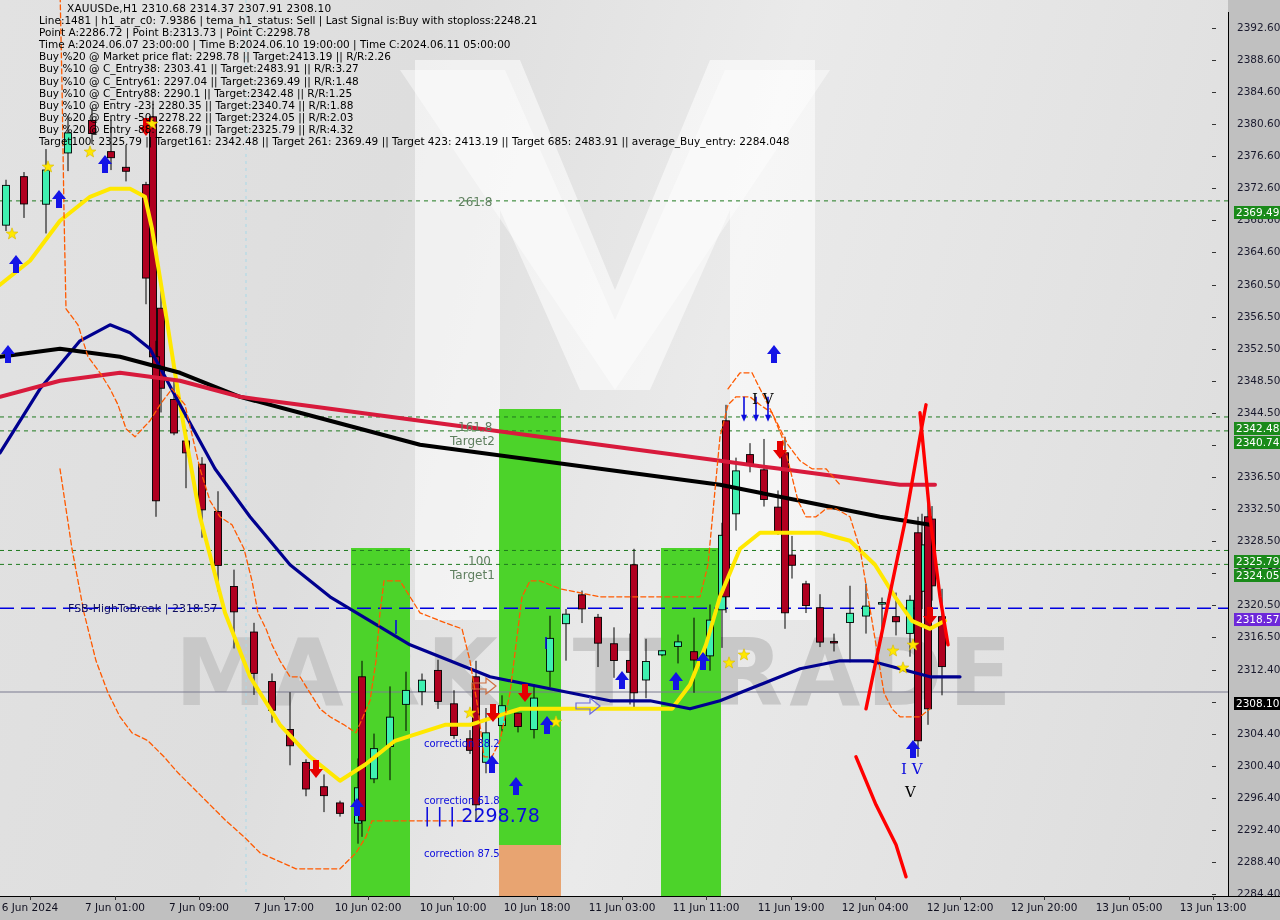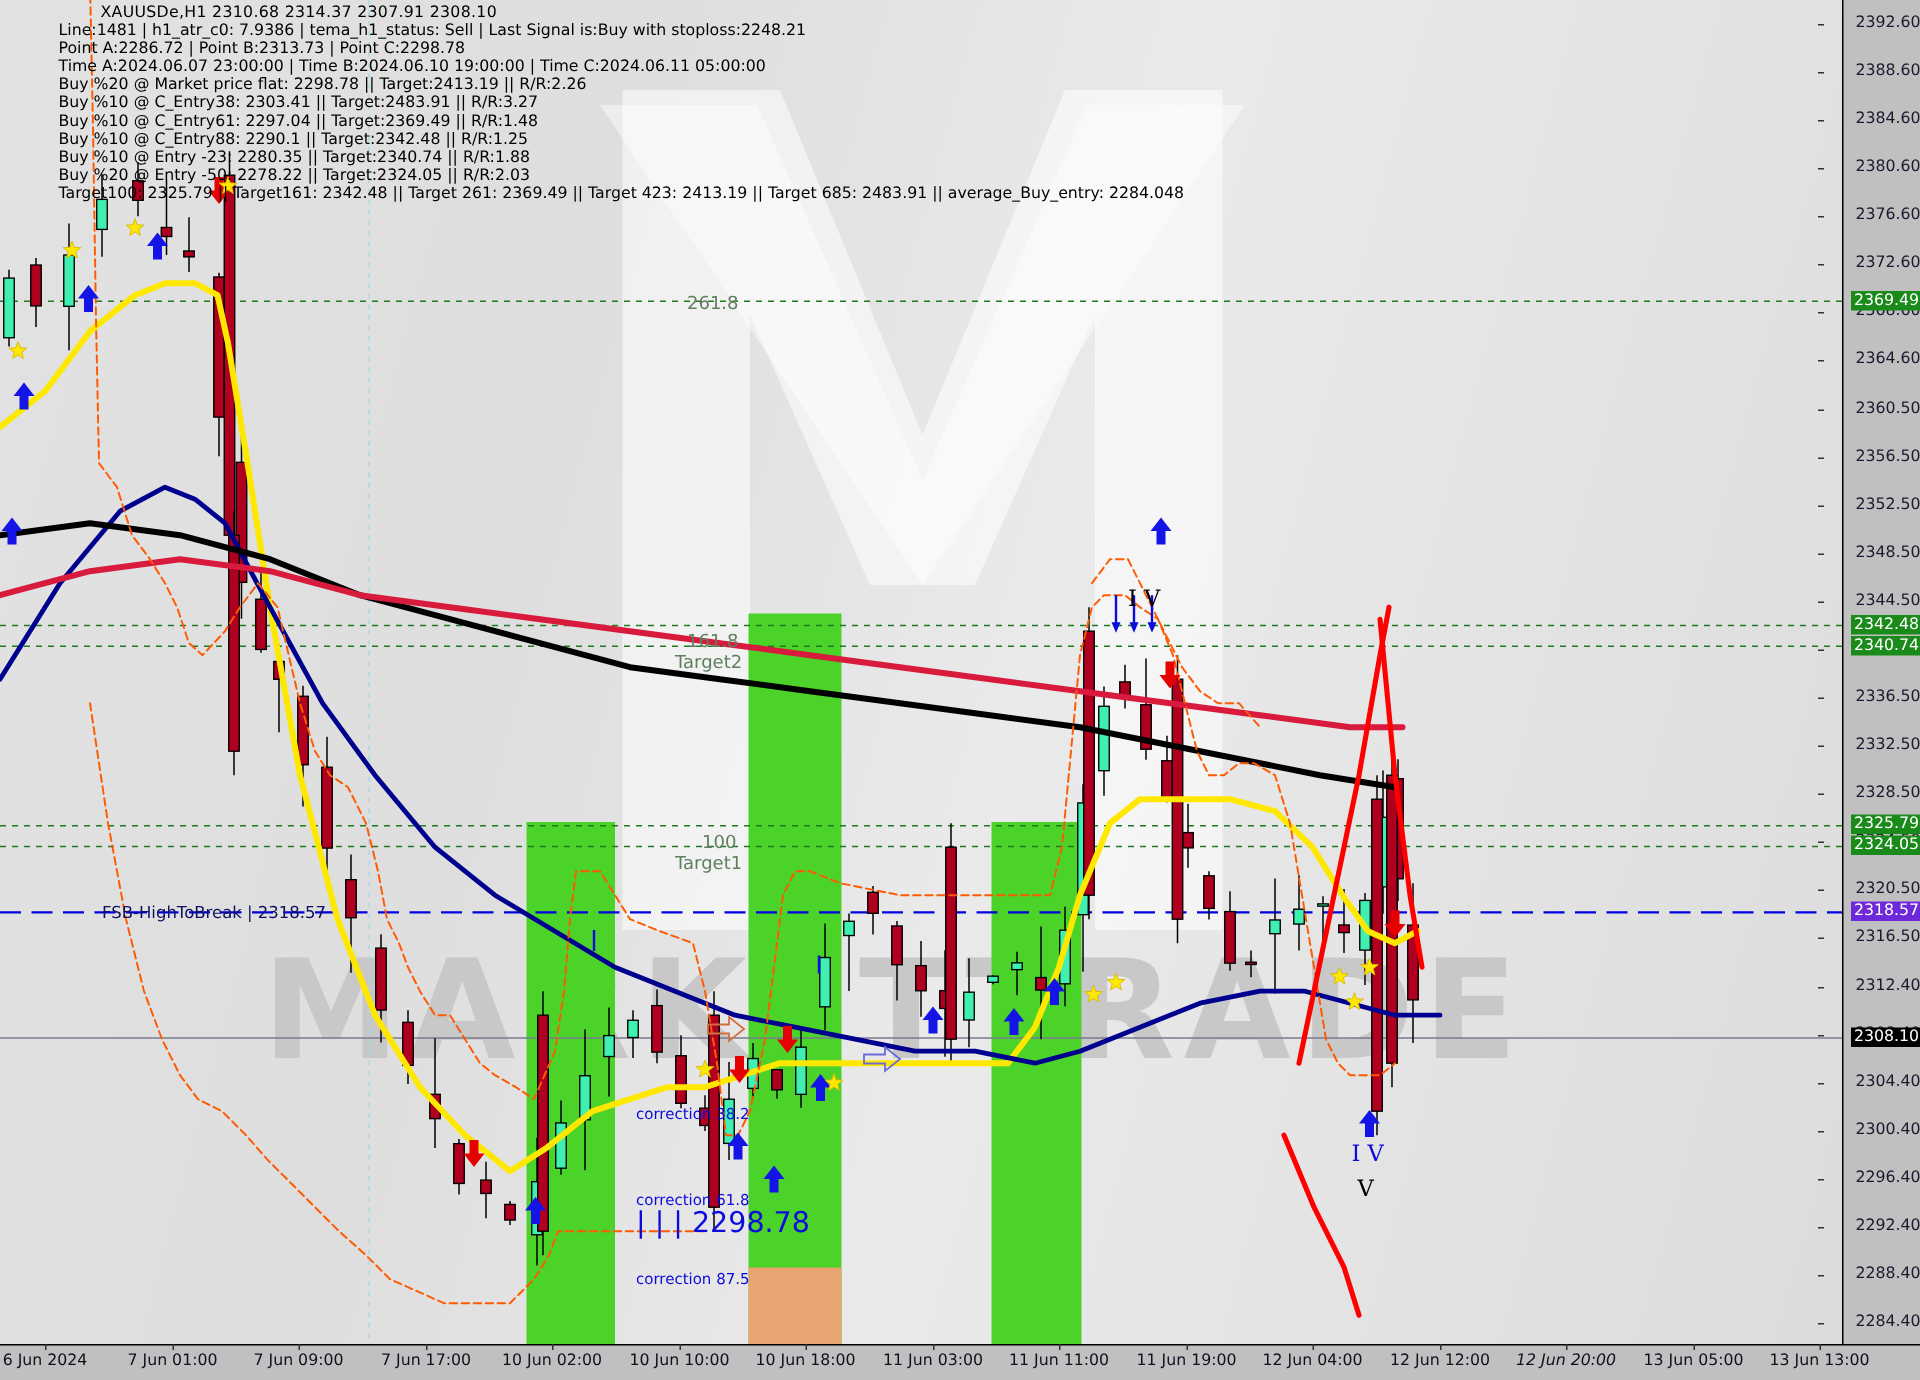--- a/index.html
+++ b/index.html
@@ -2,21 +2,21 @@
 <html><head>
 <meta charset="utf-8">
 <style>
   html,body{margin:0;padding:0;background:#c0c0c0;}
   body{font-family:"DejaVu Sans","Liberation Sans",sans-serif;}
   #app{position:relative;width:1280px;height:920px;overflow:hidden;background:#c0c0c0;}
 
   
   #plot{position:absolute;left:0;top:0;width:1228px;height:896px;overflow:hidden;
         background:linear-gradient(105deg,#e2e2e2 0%,#dedede 30%,#eaeaea 55%,#e4e4e4 75%,#dcdcdc 100%);}
-  #priceaxis{position:absolute;left:1228px;top:0;width:36px;height:896px;background:#c0c0c0;}
+  #priceaxis{position:absolute;left:1228px;top:12px;width:36px;height:896px;background:#c0c0c0;}
   #timeaxis{position:absolute;left:0;top:896px;width:1280px;height:24px;background:#c0c0c0;}
   #plot::after{content:"";position:absolute;left:0;top:0;right:0;bottom:0;pointer-events:none;}
 
   .axisline{position:absolute;background:#000;}
 
   
   .wm-logo{position:absolute;pointer-events:none;opacity:1;}
   .wm-text{position:absolute;left:175px;top:620px;font-size:92px;font-weight:bold;
            color:#c8c8c8;letter-spacing:6px;font-family:"DejaVu Sans","Liberation Sans",sans-serif;
            pointer-events:none;white-space:nowrap;}
@@ -336,20 +336,21 @@
       <div class="line sym">XAUUSDe,H1  2310.68 2314.37 2307.91 2308.10</div>
       <div class="line">Line:1481 | h1_atr_c0: 7.9386 | tema_h1_status: Sell | Last Signal is:Buy with stoploss:2248.21</div>
       <div class="line">Point A:2286.72 | Point B:2313.73 | Point C:2298.78</div>
       <div class="line">Time A:2024.06.07 23:00:00 | Time B:2024.06.10 19:00:00 | Time C:2024.06.11 05:00:00</div>
       <div class="line">Buy %20 @ Market price flat: 2298.78 || Target:2413.19 || R/R:2.26</div>
       <div class="line">Buy %10 @ C_Entry38: 2303.41 || Target:2483.91 || R/R:3.27</div>
       <div class="line">Buy %10 @ C_Entry61: 2297.04 || Target:2369.49 || R/R:1.48</div>
       <div class="line">Buy %10 @ C_Entry88: 2290.1 || Target:2342.48 || R/R:1.25</div>
       <div class="line">Buy %10 @ Entry -23: 2280.35 || Target:2340.74 || R/R:1.88</div>
       <div class="line">Buy %20 @ Entry -50: 2278.22 || Target:2324.05 || R/R:2.03</div>
+      <div class="line">Buy %20 @ Entry -88: 2268.79 || Target:2325.79 || R/R:4.32</div>
       <div class="line">Target100: 2325.79 || Target161: 2342.48 || Target 261: 2369.49 || Target 423: 2413.19 || Target 685: 2483.91 || average_Buy_entry: 2284.048</div>
     </div>
   </div>
 
   <div id="priceaxis">
     <div class="axisline" style="left:0;top:0;width:1px;height:896px;"></div>
   <div class="ptick" style="top: 16px;"></div>
       <div class="plab" style="top: 9px;">2392.60</div>
       <div class="ptick" style="top: 48px;"></div>
       <div class="plab" style="top: 41px;">2388.60</div>
@@ -434,20 +435,20 @@
       <div class="tlab" style="left: 622px;">11 Jun 03:00</div>
       <div class="ttick" style="left: 706px;"></div>
       <div class="tlab" style="left: 706px;">11 Jun 11:00</div>
       <div class="ttick" style="left: 791px;"></div>
       <div class="tlab" style="left: 791px;">11 Jun 19:00</div>
       <div class="ttick" style="left: 875px;"></div>
       <div class="tlab" style="left: 875px;">12 Jun 04:00</div>
       <div class="ttick" style="left: 960px;"></div>
       <div class="tlab" style="left: 960px;">12 Jun 12:00</div>
       <div class="ttick" style="left: 1044px;"></div>
-      <div class="tlab" style="left: 1044px; font-style: italic;">12 Jun 20:00</div>
+      <div class="tlab" style="left: 1044px;">12 Jun 20:00</div>
       <div class="ttick" style="left: 1129px;"></div>
       <div class="tlab" style="left: 1129px;">13 Jun 05:00</div>
       <div class="ttick" style="left: 1213px;"></div>
       <div class="tlab" style="left: 1213px;">13 Jun 13:00</div>
     </div>
 
 </div>
 
 </body></html>

